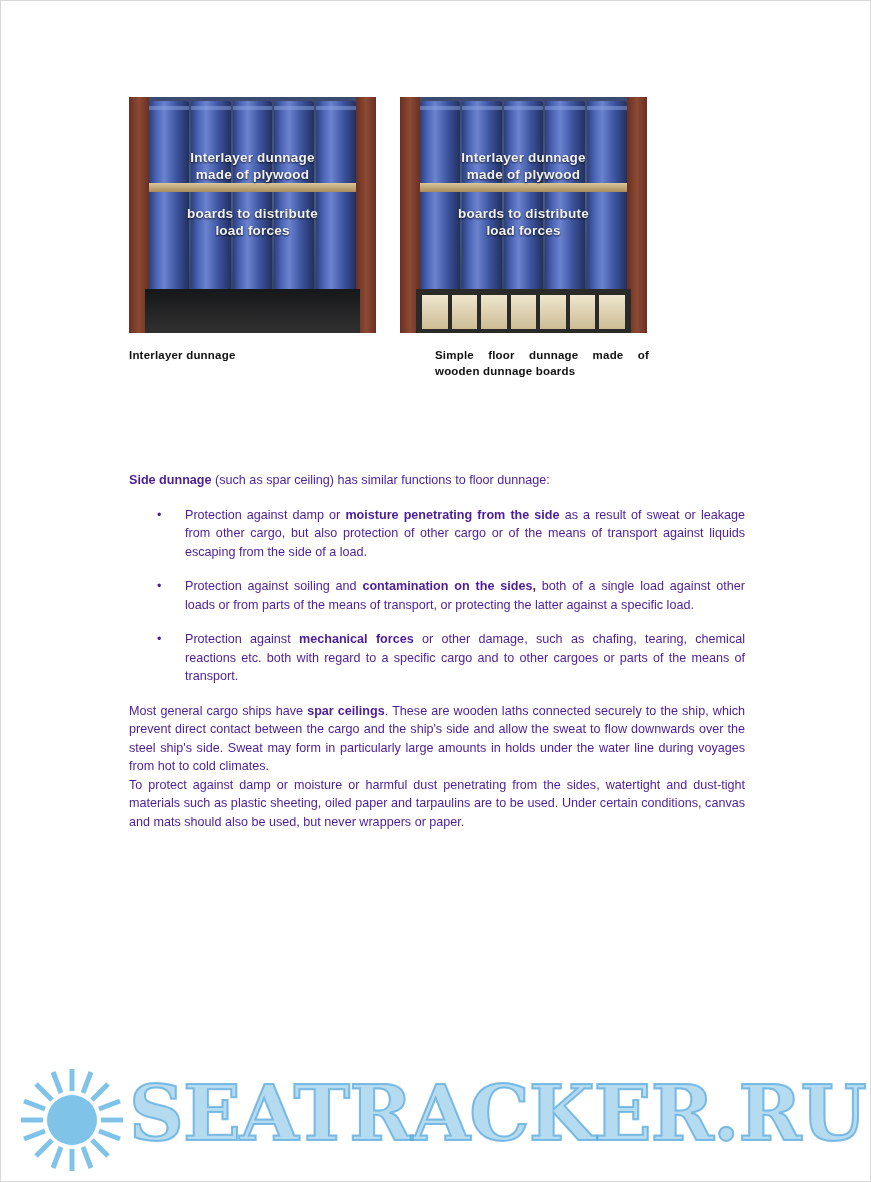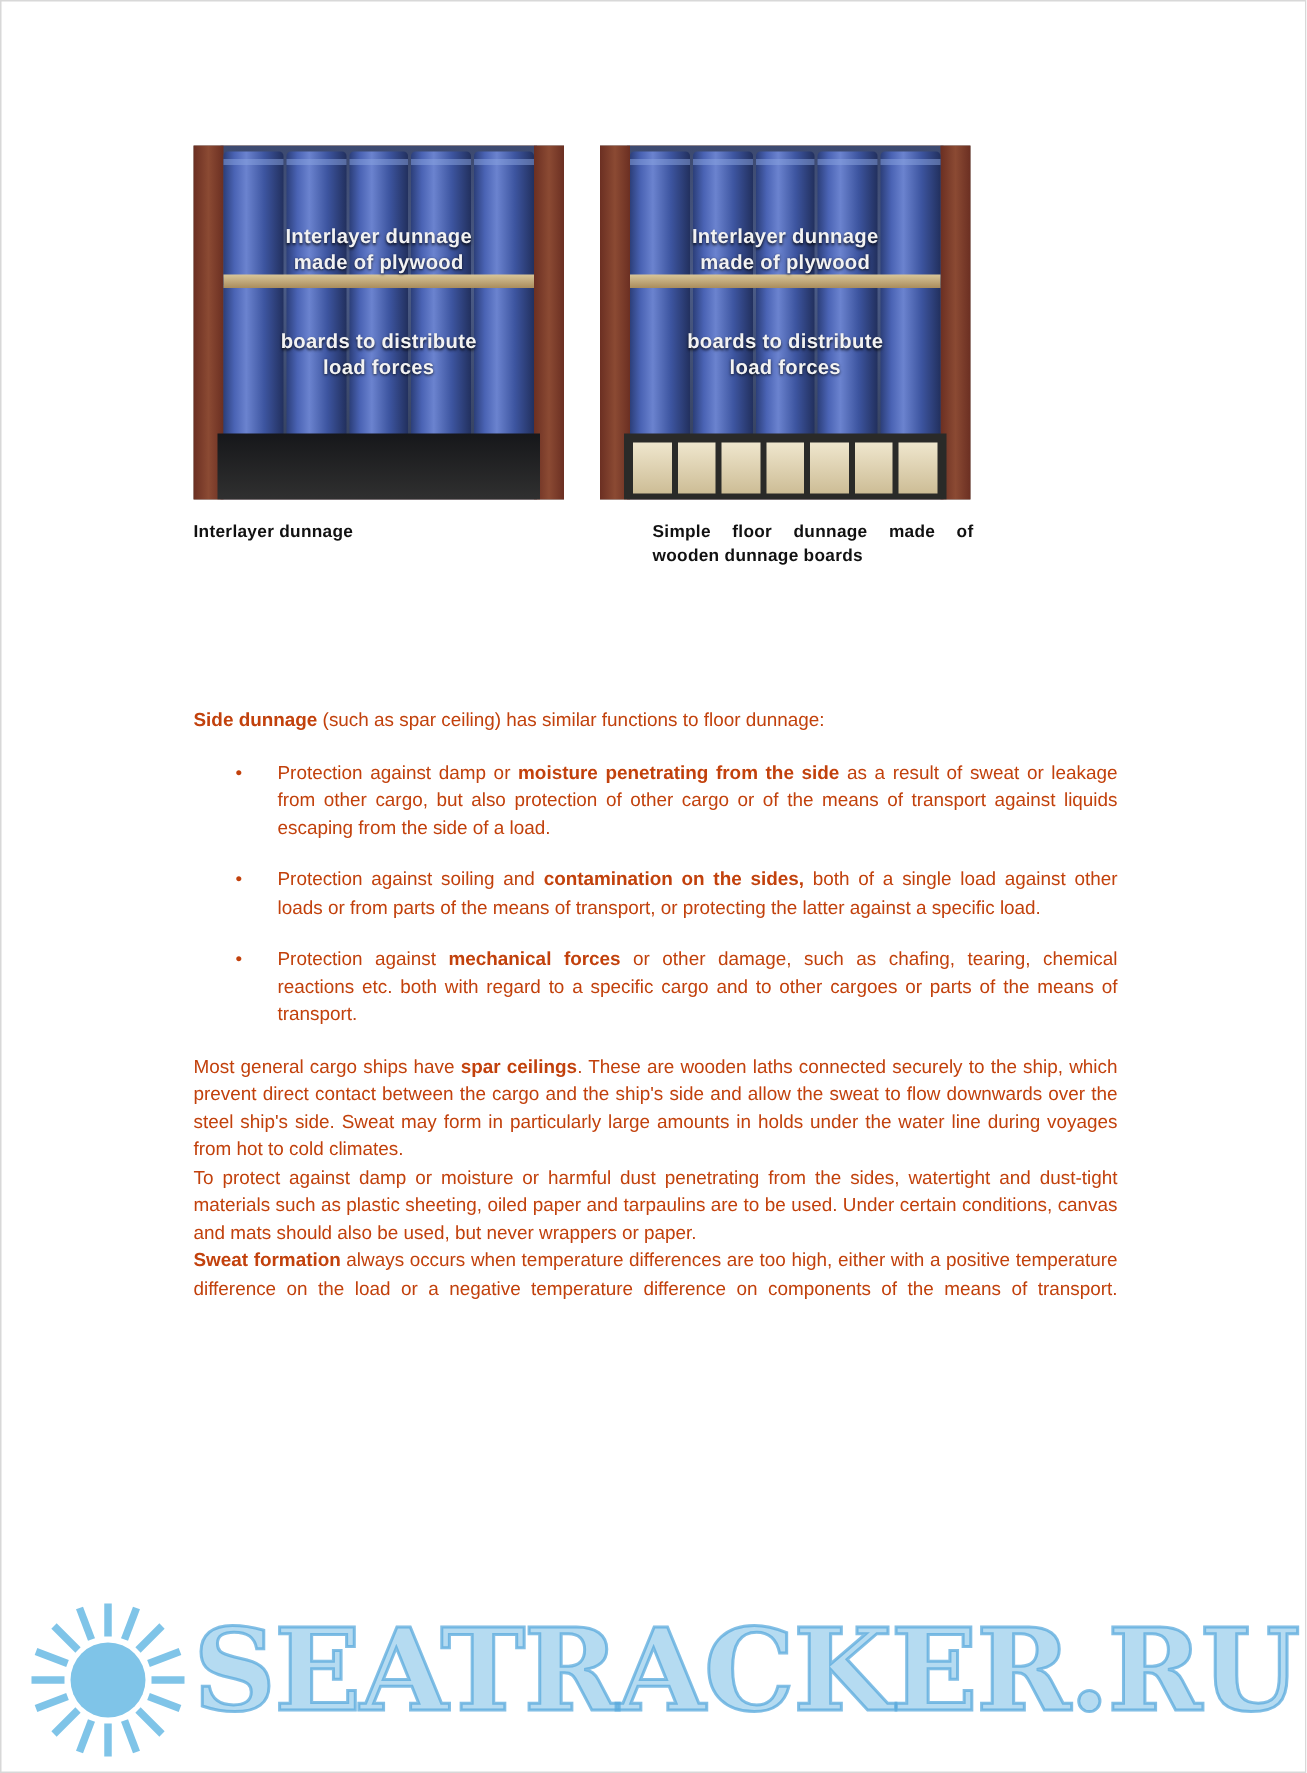--- a/index.html
+++ b/index.html
@@ -126,41 +126,41 @@
     text-align: center;
     color: #f2f2f2;
     font-size: 13.5px;
     line-height: 17px;
     font-weight: 600;
     text-shadow: 0 1px 2px rgba(0,0,0,0.8);
     letter-spacing: 0.2px;
   }
   .photo-caption .grp2 {
     display: block;
-    margin-top: 36px;
+    margin-top: 22px;
   }
   .fig-label {
     margin-top: 14px;
     font-size: 11.5px;
     font-weight: bold;
     line-height: 16px;
     color: #111;
     letter-spacing: 0.2px;
   }
   .fig-label.justify {
     text-align: justify;
     margin-left: 35px;
   }
 
   
   .body-text {
     margin-top: 92px;
     font-size: 12.6px;
     line-height: 18.5px;
-    color: #c2410c;
+    color: #4c1d95;
   }
   .lead {
     text-align: left;
   }
   ul.bullets {
     list-style: none;
     margin: 16px 0 0 0;
     padding: 0;
   }
   ul.bullets li {
@@ -325,23 +325,20 @@
           <span>Protection against </span><b>mechanical forces</b><span> or other damage, such as chafing, tearing, chemical reactions etc. both with regard to a specific cargo and to other cargoes or parts of the means of transport.</span>
         </li>
       </ul>
 
       <p class="para gap-lg">
         <span>Most general cargo ships have </span><b>spar ceilings</b><span>. These are wooden laths connected securely to the ship, which prevent direct contact between the cargo and the ship's side and allow the sweat to flow downwards over the steel ship's side. Sweat may form in particularly large amounts in holds under the water line during voyages from hot to cold climates.</span>
       </p>
 
       <p class="para gap-xl">To protect against damp or moisture or harmful dust penetrating from the sides, watertight and dust-tight materials such as plastic sheeting, oiled paper and tarpaulins are to be used. Under certain conditions, canvas and mats should also be used, but never wrappers or paper.</p>
 
-      <p class="para gap-md">
-        <b>Sweat formation</b><span class="justify-spread" style="display:inline"> always occurs when temperature differences are too high, either with a positive temperature difference on the load or a negative temperature difference on components of the means of transport.</span>
-      </p>
 
     </div>
   </div>
 
   <div class="watermark">
     <svg class="wm-sun" viewBox="0 0 110 110">
       <g fill="#7fc4e8">
         <circle cx="55" cy="55" r="25"></circle>
         <g stroke="#7fc4e8" stroke-width="5">
           <line x1="55" y1="4" x2="55" y2="26"></line>

